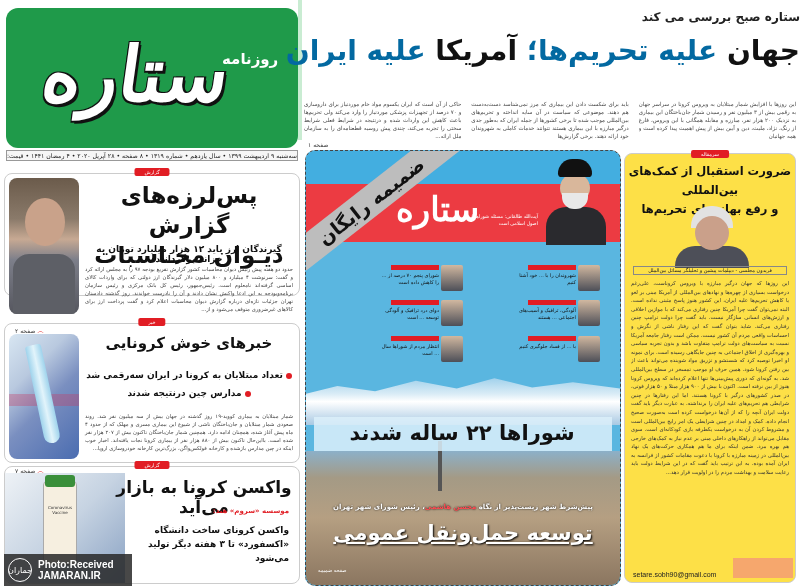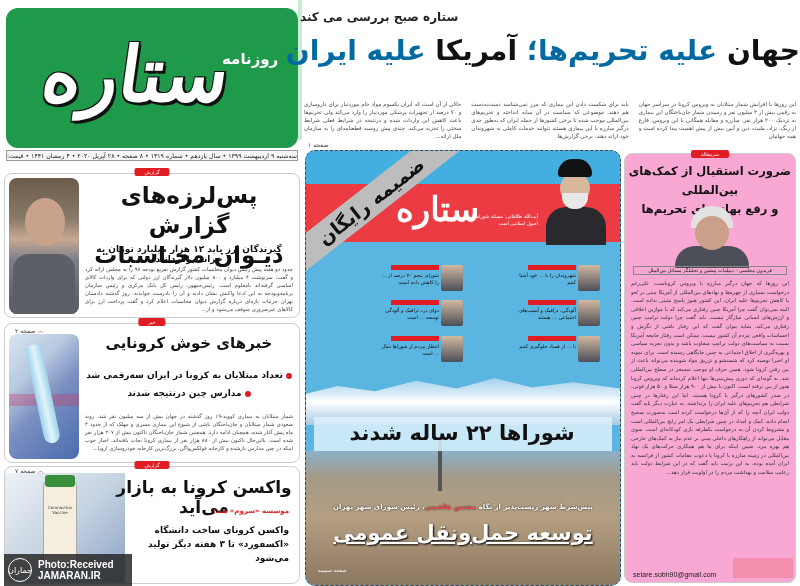--- a/index.html
+++ b/index.html
@@ -8,37 +8,37 @@
 
   
   .masthead { position: absolute; left: 0; top: 0; width: 300px; height: 170px; }
   .masthead-box { position: absolute; left: 6px; top: 8px; width: 292px; height: 140px; background: #1f9a4a; border-radius: 12px; }
   .logo-text { position: absolute; left: 10px; top: 10px; width: 250px; height: 140px; font-family: "DejaVu Serif", serif; font-weight: bold; font-size: 76px; color: #ffffff; line-height: 130px; text-align: center; direction: rtl; text-shadow: 3px 3px 0 #111, -1px -1px 0 #111, 2px -1px 0 #111, -1px 2px 0 #111; letter-spacing: -4px; transform: skewX(-8deg); }
   .logo-small { position: absolute; left: 222px; top: 50px; font-size: 15px; font-weight: bold; color: #ffffff; direction: rtl; }
   .dateline { position: absolute; left: 6px; top: 150px; width: 292px; height: 11px; border: 1px solid #999; font-size: 6.2px; line-height: 9px; text-align: center; color: #222; background: #f6f6f6; white-space: nowrap; overflow: hidden; direction: rtl; }
 
   
   .top-area { position: absolute; left: 300px; top: 0; width: 500px; height: 150px; }
-  .kicker { position: absolute; right: 0; left: 0; top: 10px; text-align: left; font-size: 12px; font-weight: bold; color: #222; }
+  .kicker { position: absolute; right: 0; left: 0; top: 10px; text-align: right; font-size: 12px; font-weight: bold; color: #222; }
   .main-headline { position: absolute; left: 0; right: 0; top: 34px; text-align: center; font-size: 28px; font-weight: bold; letter-spacing: -0.5px; white-space: nowrap; }
   .main-headline .red { color: #0369a1; }
   .main-headline .black { color: #111; }
   .lead-cols { position: absolute; left: 0; right: 0; top: 100px; height: 40px; display: flex; flex-direction: row; gap: 10px; padding: 0 4px; }
   .lead-col { flex: 1; font-size: 5.5px; line-height: 8px; color: #444; text-align: justify; overflow: hidden; }
   .page-ref-top { position: absolute; left: 8px; top: 141px; font-size: 6px; color: #333; }
 
   
   .green-strip { position: absolute; left: 298px; top: 0; width: 4px; height: 140px; background: #c9ecd2; }
 
   
   .left-col { position: absolute; left: 0; top: 165px; width: 303px; height: 421px; }
   .section { position: absolute; left: 4px; width: 296px; border: 1px solid #cccccc; border-radius: 8px; background: #fff; }
   .tag { position: absolute; top: -6px; left: 50%; transform: translateX(-50%); background: #e11d24; color: #fff; font-size: 5px; padding: 1px 10px; border-radius: 2px; white-space: nowrap; }
   .photo { position: absolute; border-radius: 8px; overflow: hidden; }
-  .sec1 { top: 8px; height: 145px; }
+  .sec1 { top: 8px; height: 123px; }
   .sec1 .photo { left: 4px; top: 4px; width: 70px; height: 136px; background: linear-gradient(180deg, #6b5b4b 0%, #8a7a6a 30%, #c7a993 45%, #7d7f8a 60%, #55565e 100%); }
   .face { position: absolute; left: 16px; top: 20px; width: 40px; height: 48px; border-radius: 50%; background: #c9a28a; }
   .suit { position: absolute; left: 4px; top: 76px; width: 62px; height: 62px; background: #5d5f66; border-radius: 16px 16px 0 0; }
   .sec1 .h1 { position: absolute; left: 80px; right: 6px; top: 6px; font-size: 23px; font-weight: bold; text-align: center; line-height: 30px; color: #111; }
   .sec1 .sub { position: absolute; left: 80px; right: 6px; top: 70px; font-size: 9px; font-weight: bold; text-align: center; color: #111; }
   .sec1 .body { position: absolute; left: 80px; right: 6px; top: 91px; font-size: 5.3px; line-height: 8px; color: #444; text-align: justify; }
 
   .page-ref { position: absolute; left: 10px; font-size: 6px; color: #333; }
   .page-ref .chev { color: #e11d24; font-size: 7px; }
 
@@ -87,21 +87,21 @@
   .title-band { position: absolute; left: 8px; right: 8px; top: 266px; height: 34px; background: rgba(220,240,250,0.85); }
   .supp-title { position: absolute; left: 0; right: 2px; top: 270px; text-align: center; font-size: 21px; font-weight: bold; color: #111; }
   .city { position: absolute; left: 0; right: 0; top: 300px; bottom: 0; background: linear-gradient(180deg, #8cb0c8 0%, #a49a85 20%, #b59f82 50%, #8b7660 100%); }
   .tower { position: absolute; left: 132px; top: 290px; width: 4px; height: 50px; background: #555; }
   .supp-sub { position: absolute; left: 0; right: 0; top: 352px; text-align: center; font-size: 7px; font-weight: bold; color: #fff; text-shadow: 0 0 2px #000; }
   .supp-sub .red { color: #ff4b52; }
   .supp-big { position: absolute; left: 0; right: 0; top: 370px; text-align: center; font-size: 21px; font-weight: bold; color: #fff; text-shadow: 1px 1px 2px #000; text-decoration: underline; }
   .supp-author { position: absolute; left: 12px; top: 416px; font-size: 5px; color: #fff; }
 
   
-  .right-col { position: absolute; left: 624px; top: 153px; width: 172px; height: 430px; border: 1px solid #cccccc; border-radius: 8px; background: #f9a8d4; }
+  .right-col { position: absolute; left: 624px; top: 153px; width: 172px; height: 430px; border: 1px solid #cccccc; border-radius: 8px; background: #fde047; }
   .right-col .tag { top: -4px; }
   .ed-title { position: absolute; left: 2px; right: 2px; top: 8px; text-align: center; font-size: 11.5px; font-weight: bold; color: #111; line-height: 19px; }
   .ed-photo { position: absolute; left: 46px; top: 52px; width: 82px; height: 60px; }
   .ed-hair { position: absolute; left: 20px; top: 0; width: 42px; height: 22px; border-radius: 20px 20px 0 0; background: #e2e2e2; }
   .ed-face { position: absolute; left: 24px; top: 10px; width: 34px; height: 34px; border-radius: 50%; background: #caa08a; }
   .ed-suit { position: absolute; left: 4px; top: 40px; width: 74px; height: 22px; background: #4d4f58; border-radius: 20px 20px 0 0; }
   .ed-caption { position: absolute; left: 8px; right: 8px; top: 112px; height: 9px; border: 1px solid #888; font-size: 5px; line-height: 7px; text-align: center; color: #222; }
   .ed-body { position: absolute; left: 6px; right: 6px; top: 125px; height: 270px; font-size: 5.3px; line-height: 8.6px; color: #333; text-align: justify; overflow: hidden; }
   .ed-email { position: absolute; left: 8px; bottom: 4px; font-family: "Liberation Sans", sans-serif; font-size: 7px; color: #222; direction: ltr; }
   .ed-highlight { position: absolute; left: 108px; bottom: 4px; width: 60px; height: 20px; background: rgba(240,120,140,0.55); }

